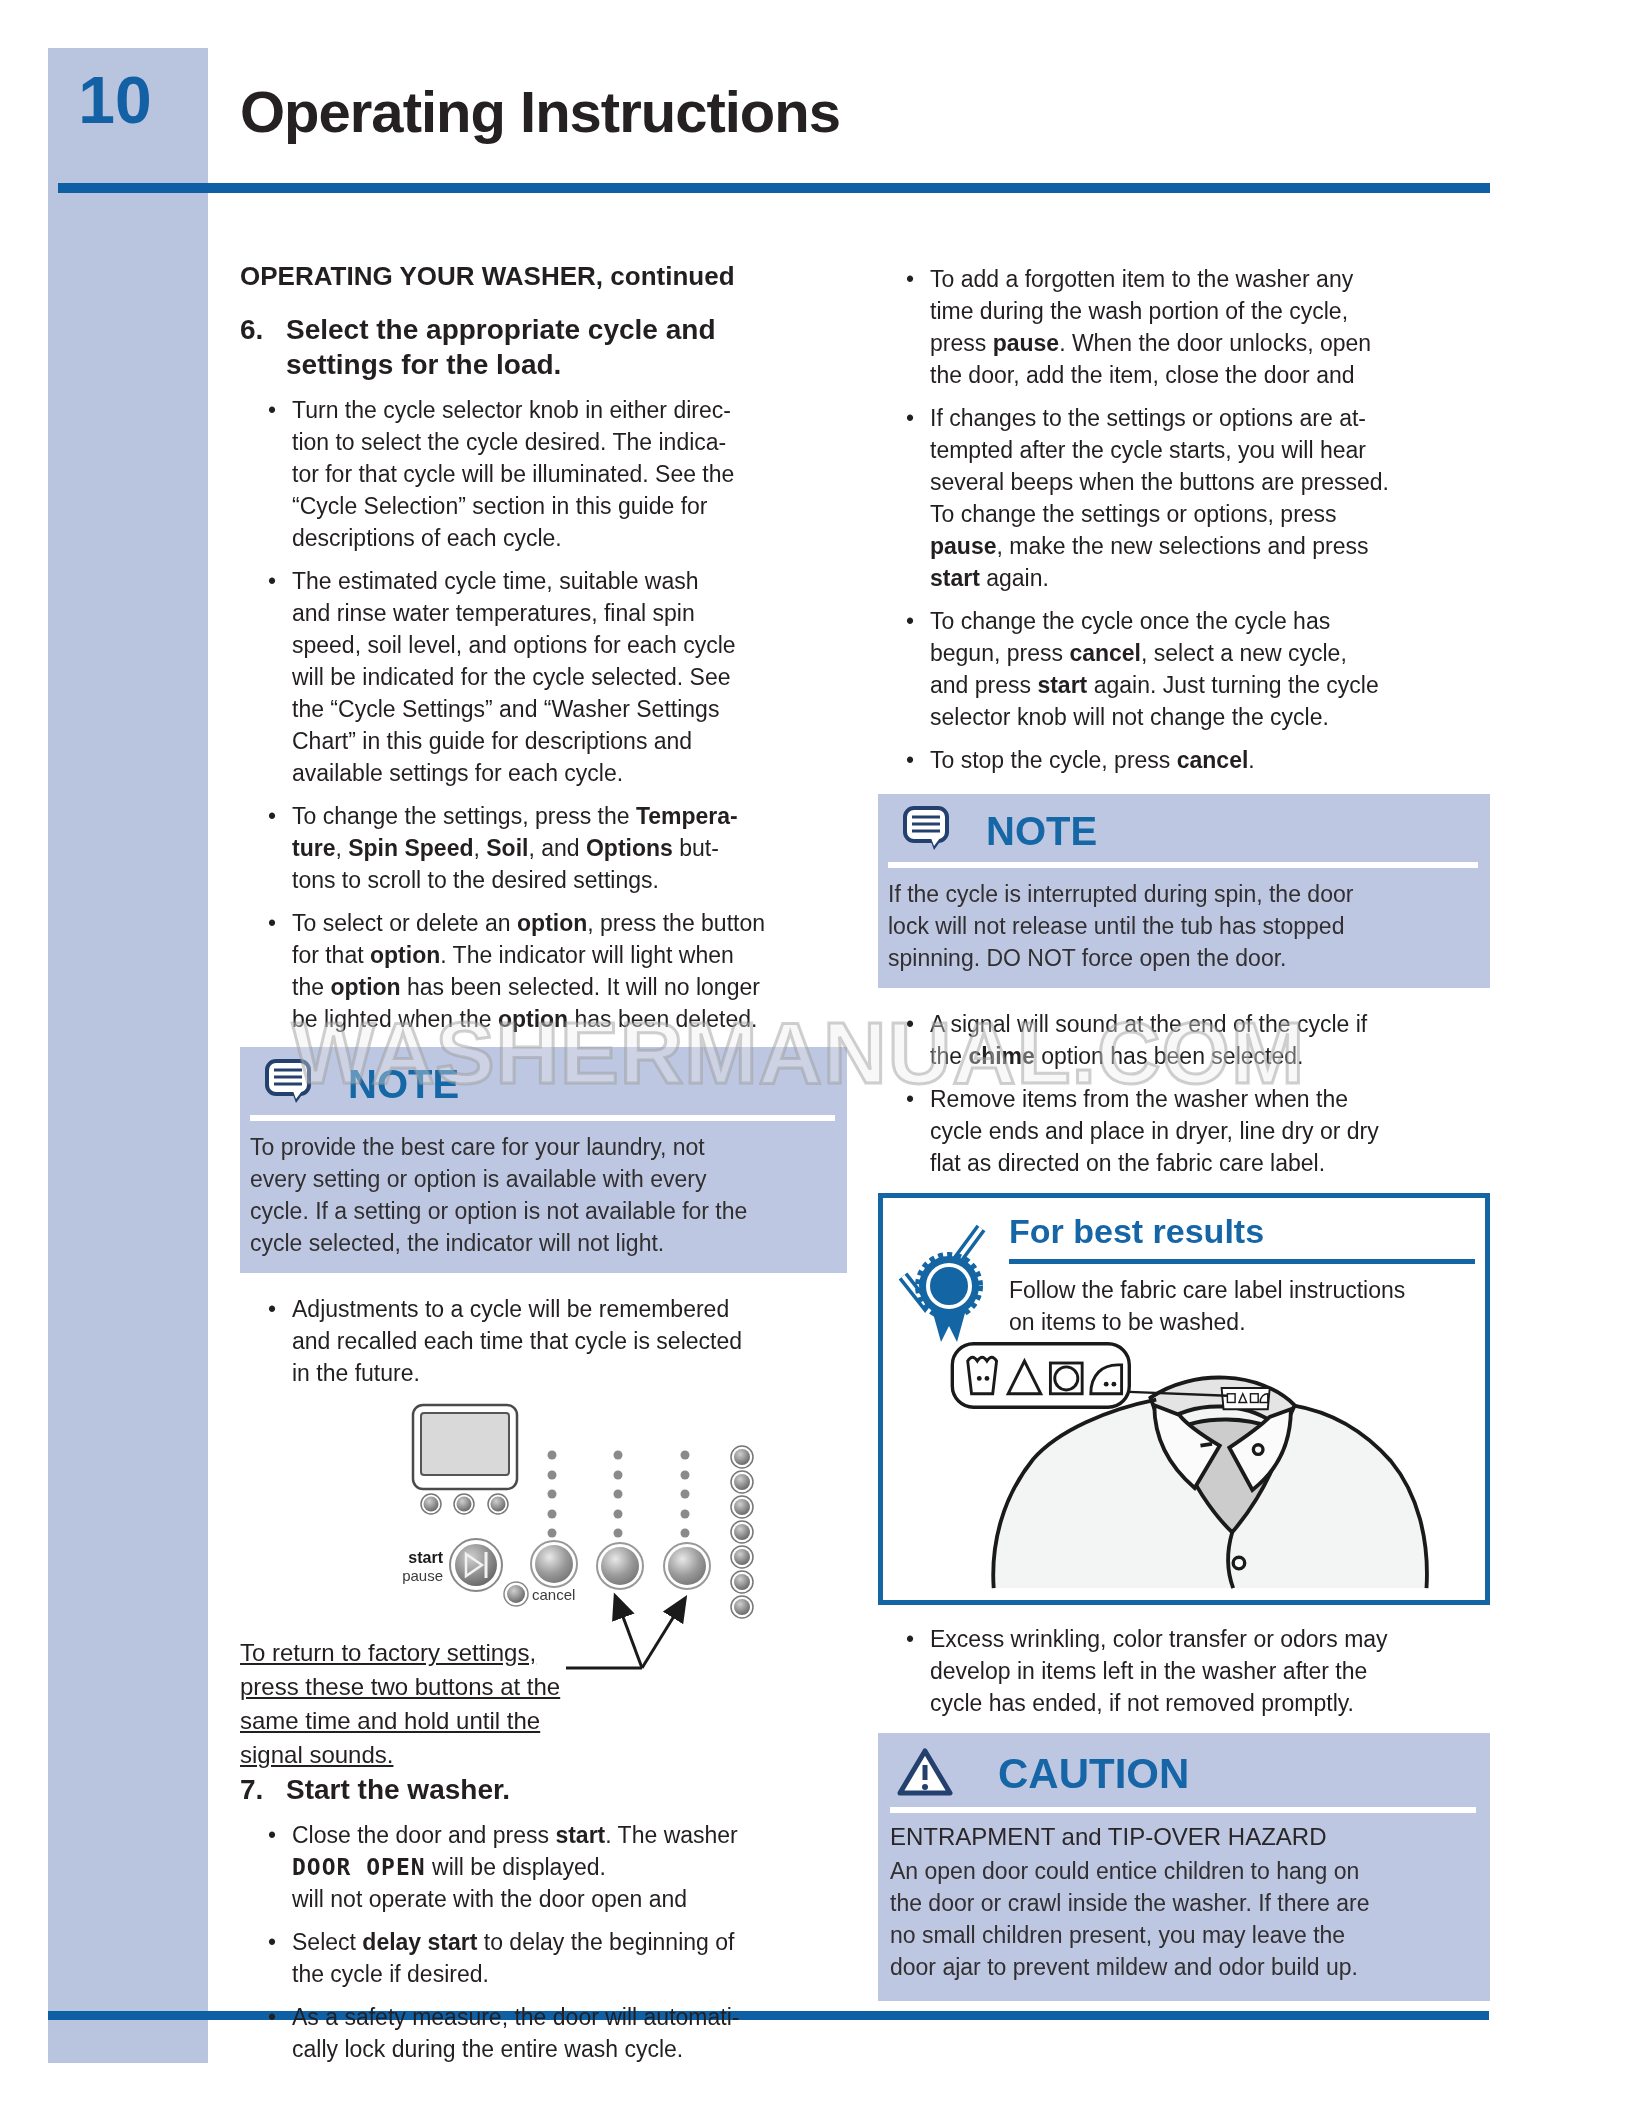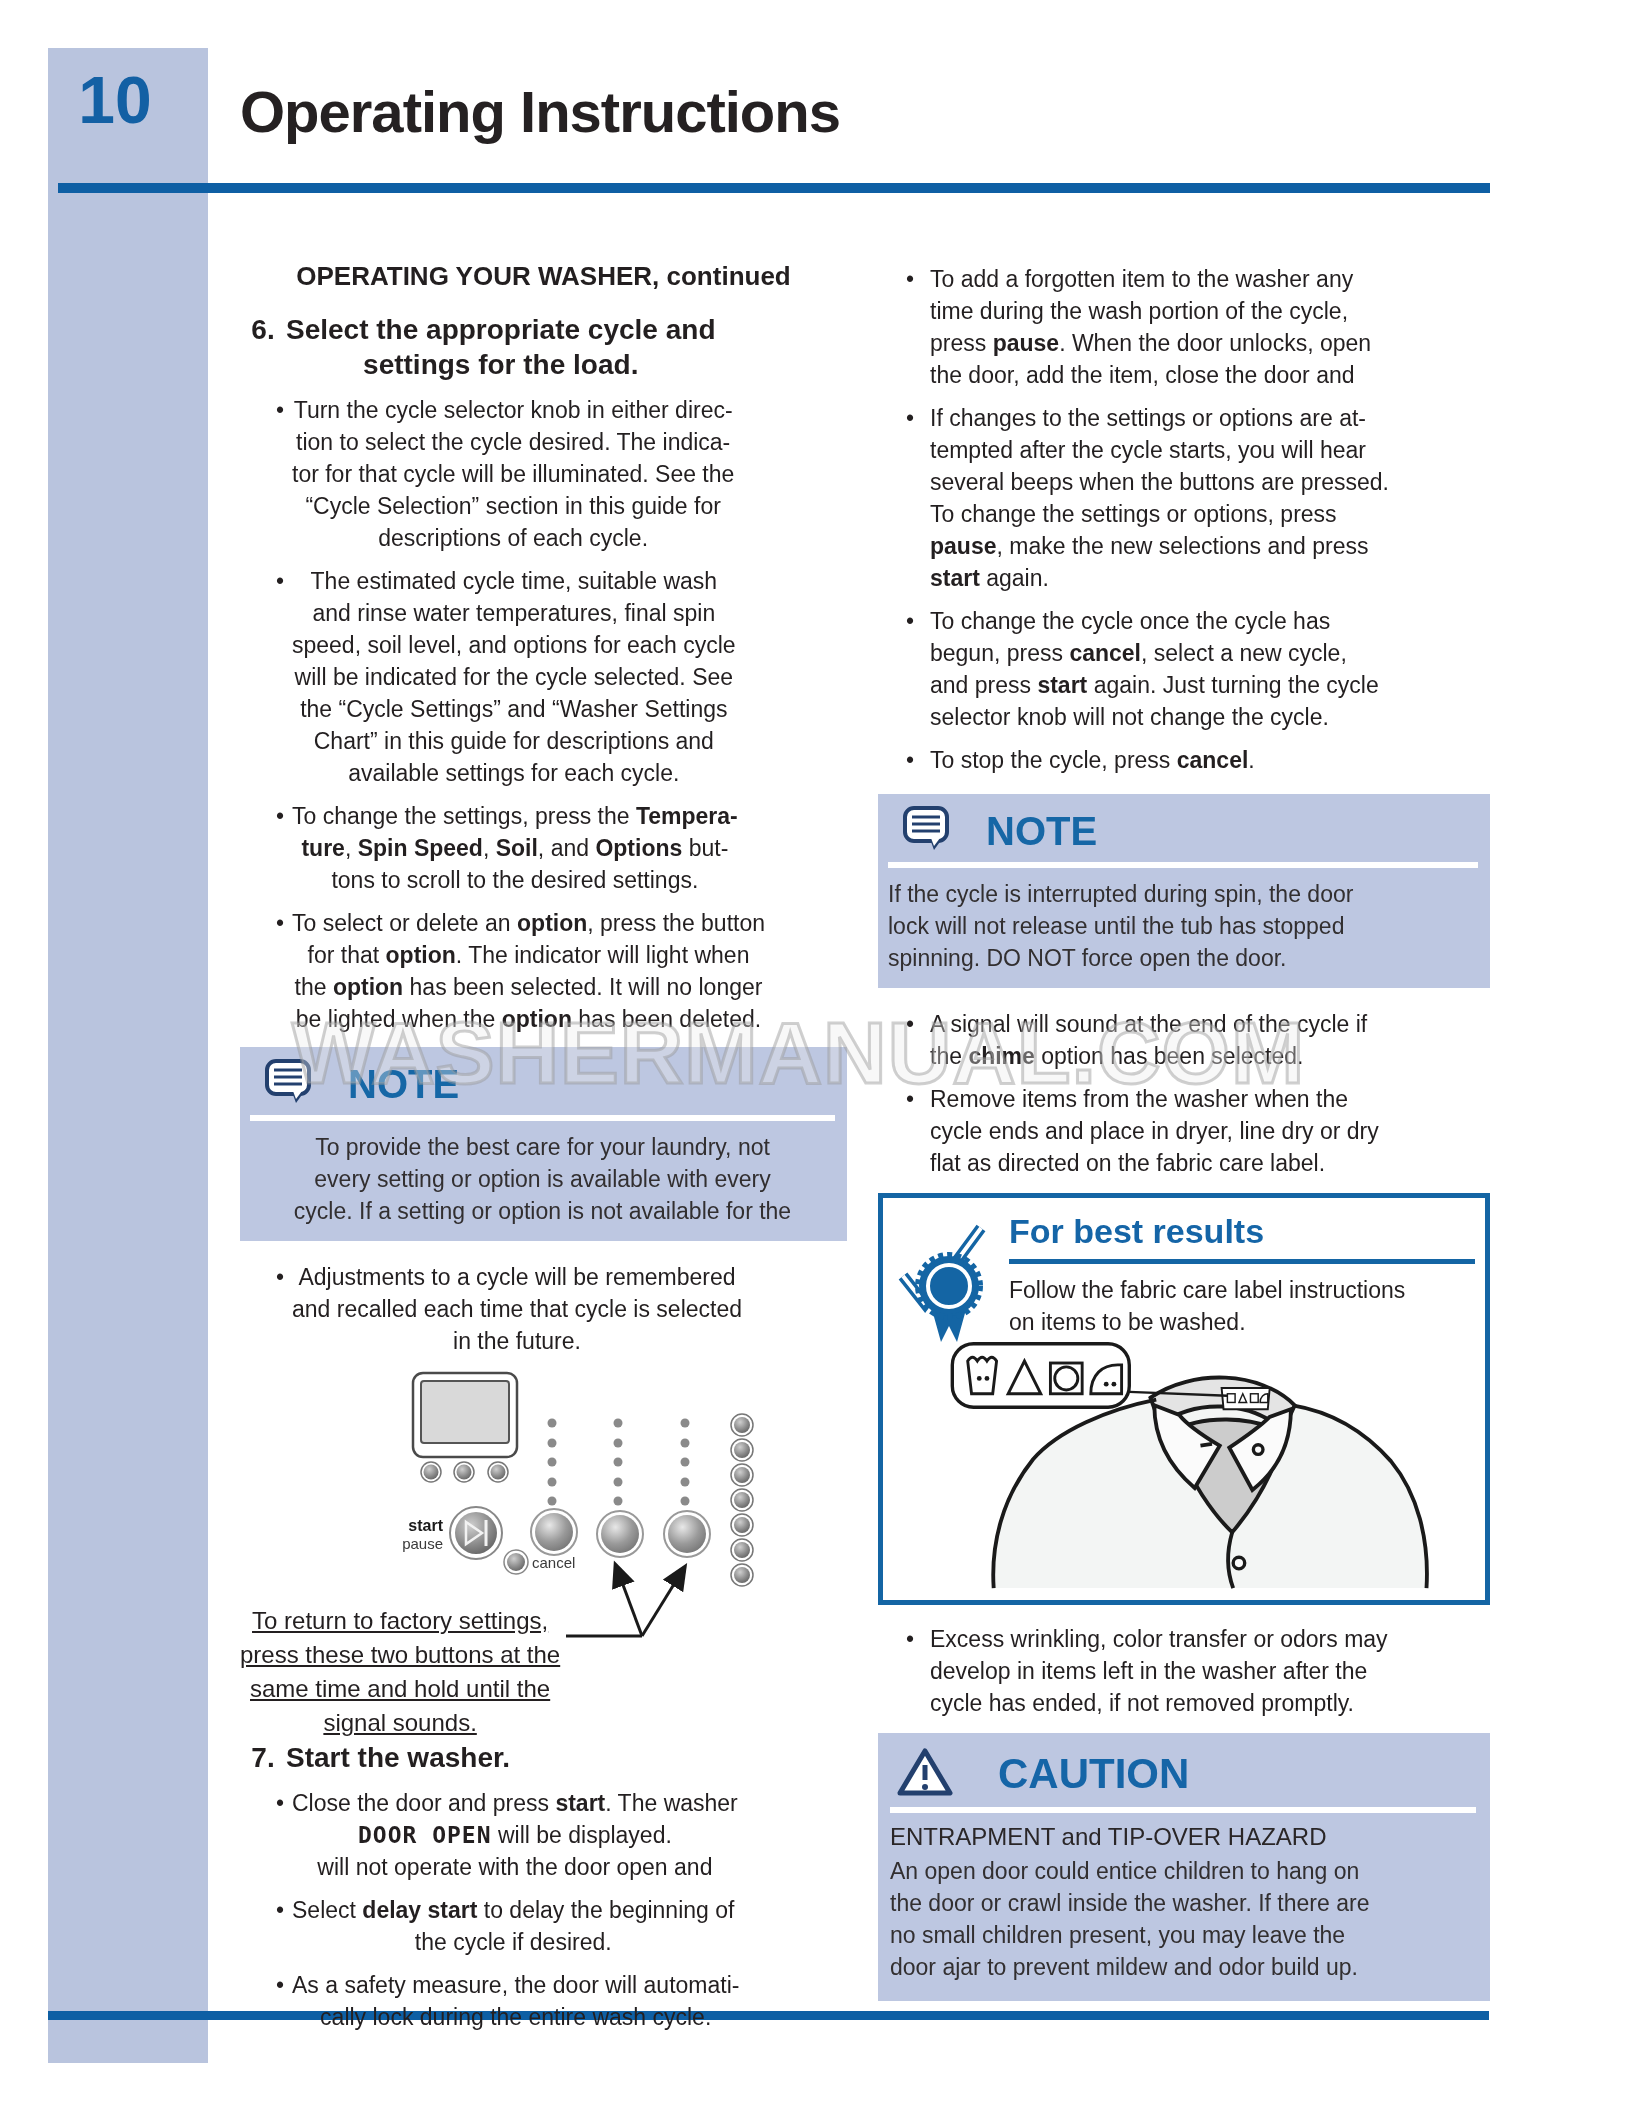--- a/index.html
+++ b/index.html
@@ -9,21 +9,21 @@
   }
   .strip{position:absolute;left:48px;top:48px;width:160px;height:2015px;background:#b9c4de;}
   .page-num{position:absolute;left:40px;top:62px;width:150px;text-align:center;
     font-size:66px;font-weight:bold;color:#1360a4;}
   .page-title{position:absolute;left:240px;top:78px;font-size:58px;font-weight:bold;
     letter-spacing:-1px;color:#252122;}
   .title-rule{position:absolute;left:58px;top:183px;width:1432px;height:10px;background:#0e5fa4;}
   .footer-rule{position:absolute;left:48px;top:2011px;width:1441px;height:9px;background:#0e5fa4;}
 
   .col{position:absolute;top:255px;}
-  .col-left{left:240px;width:607px;text-align:center;}
+  .col-left{left:240px;width:607px;}
   .col-right{left:878px;width:612px;}
 
   .sec-head{font-size:26px;font-weight:bold;margin:6px 0 20px 0;}
   .step{display:flex;margin:0 0 12px 0;}
   .step-num{width:46px;font-size:28px;font-weight:bold;line-height:35px;}
   .step-title .tline{font-size:28px;font-weight:bold;line-height:35px;}
 
   .bullets{margin:0 0 0 28px;}
   .bullet{display:flex;margin:0 0 11px 0;}
   .dot{width:24px;font-size:23px;line-height:32px;}
@@ -136,20 +136,21 @@
           <line x1="10" y1="26" x2="38" y2="26" stroke="#23406e" stroke-width="3"></line>
         </svg>
       </span>
       <span class="nb-title">NOTE</span>
     </div>
     <div class="nb-rule"></div>
     <div class="nb-body">
         <div class="tline"><span>To provide the best care for your laundry, not</span></div>
         <div class="tline"><span>every setting or option is available with every</span></div>
         <div class="tline"><span>cycle. If a setting or option is not available for the</span></div>
+        <div class="tline"><span>cycle selected, the indicator will not light.</span></div>
       </div>
   </div>
 
   <div class="bullets">
       <div class="bullet">
         <span class="dot">•</span>
         <div>
           <div class="tline"><span>Adjustments to a cycle will be remembered</span></div>
           <div class="tline"><span>and recalled each time that cycle is selected</span></div>
           <div class="tline"><span>in the future.</span></div>

